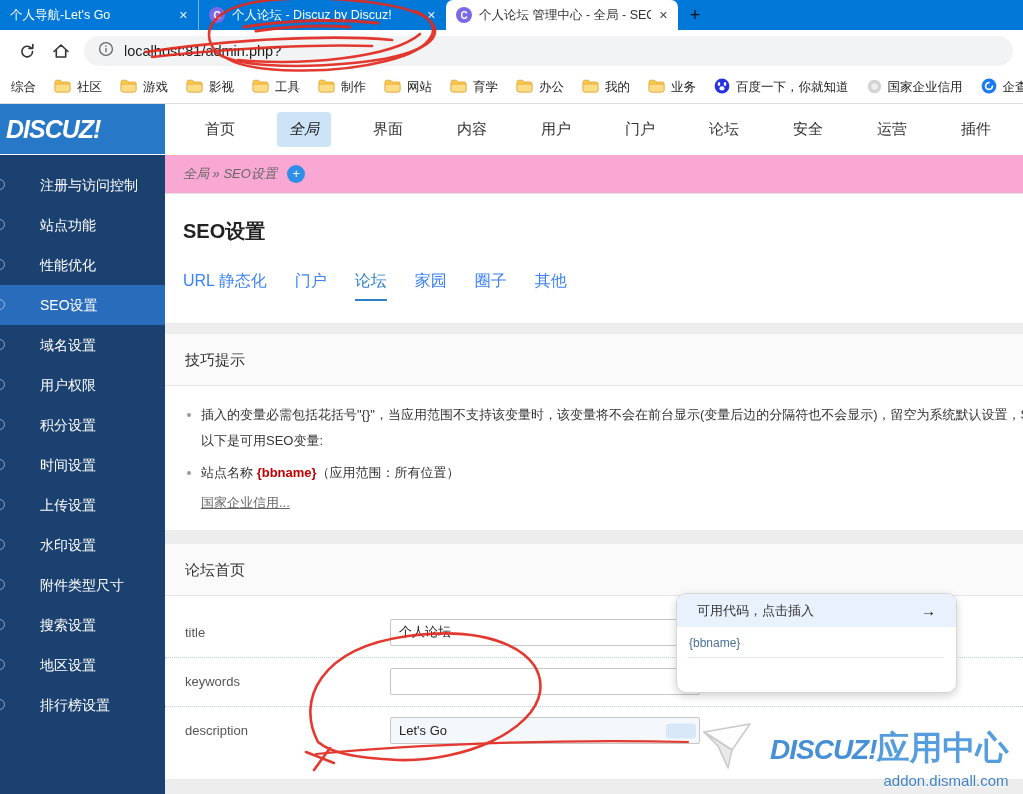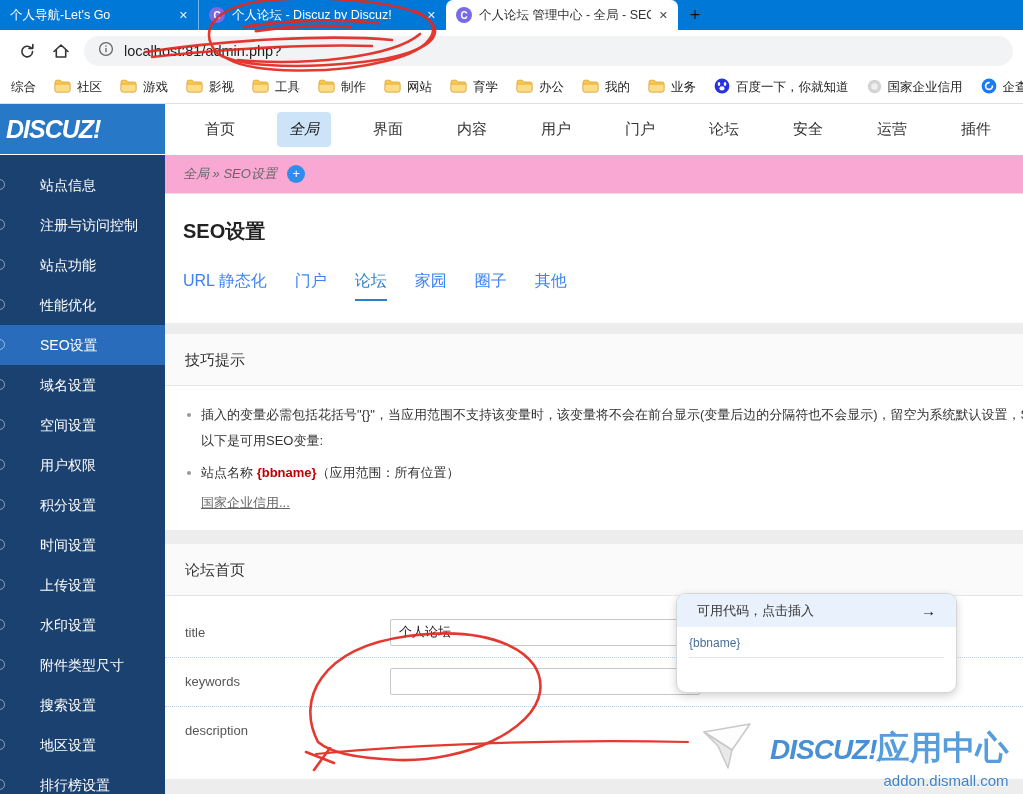--- a/index.html
+++ b/index.html
@@ -319,47 +319,39 @@
         <span class="nav-item">论坛</span>
         <span class="nav-item">安全</span>
         <span class="nav-item">运营</span>
         <span class="nav-item">插件</span>
       </div>
   </div>
 
   <div class="main">
     <div class="sidebar">
 
-    <div class="side-item">
-          <span class="side-dot"></span>
-          <span>站点信息</span>
-        </div>
         <div class="side-item">
           <span class="side-dot"></span>
           <span>注册与访问控制</span>
         </div>
         <div class="side-item">
           <span class="side-dot"></span>
           <span>站点功能</span>
         </div>
         <div class="side-item">
           <span class="side-dot"></span>
           <span>性能优化</span>
         </div>
         <div class="side-item active">
           <span class="side-dot"></span>
           <span>SEO设置</span>
         </div>
         <div class="side-item">
           <span class="side-dot"></span>
           <span>域名设置</span>
-        </div>
-        <div class="side-item">
-          <span class="side-dot"></span>
-          <span>空间设置</span>
         </div>
         <div class="side-item">
           <span class="side-dot"></span>
           <span>用户权限</span>
         </div>
         <div class="side-item">
           <span class="side-dot"></span>
           <span>积分设置</span>
         </div>
         <div class="side-item">
@@ -441,20 +433,24 @@
             </div>
             <div class="form-row">
               <span class="form-label">keywords</span>
               <span class="inp-wrap">
                 <input type="text" style="">
                 
               </span>
             </div>
             <div class="form-row desc-row">
               <span class="form-label">description</span>
+              <span class="inp-wrap">
+                <input type="text" value="Let's Go" style="">
+                <span class="autofill-chip"></span>
+              </span>
             </div>
           </div>
       </div>
 
       <div class="gap-strip s3"></div>
       <div class="partial-next-header"></div>
     </div>
   </div>
 
   <div class="code-popup">

